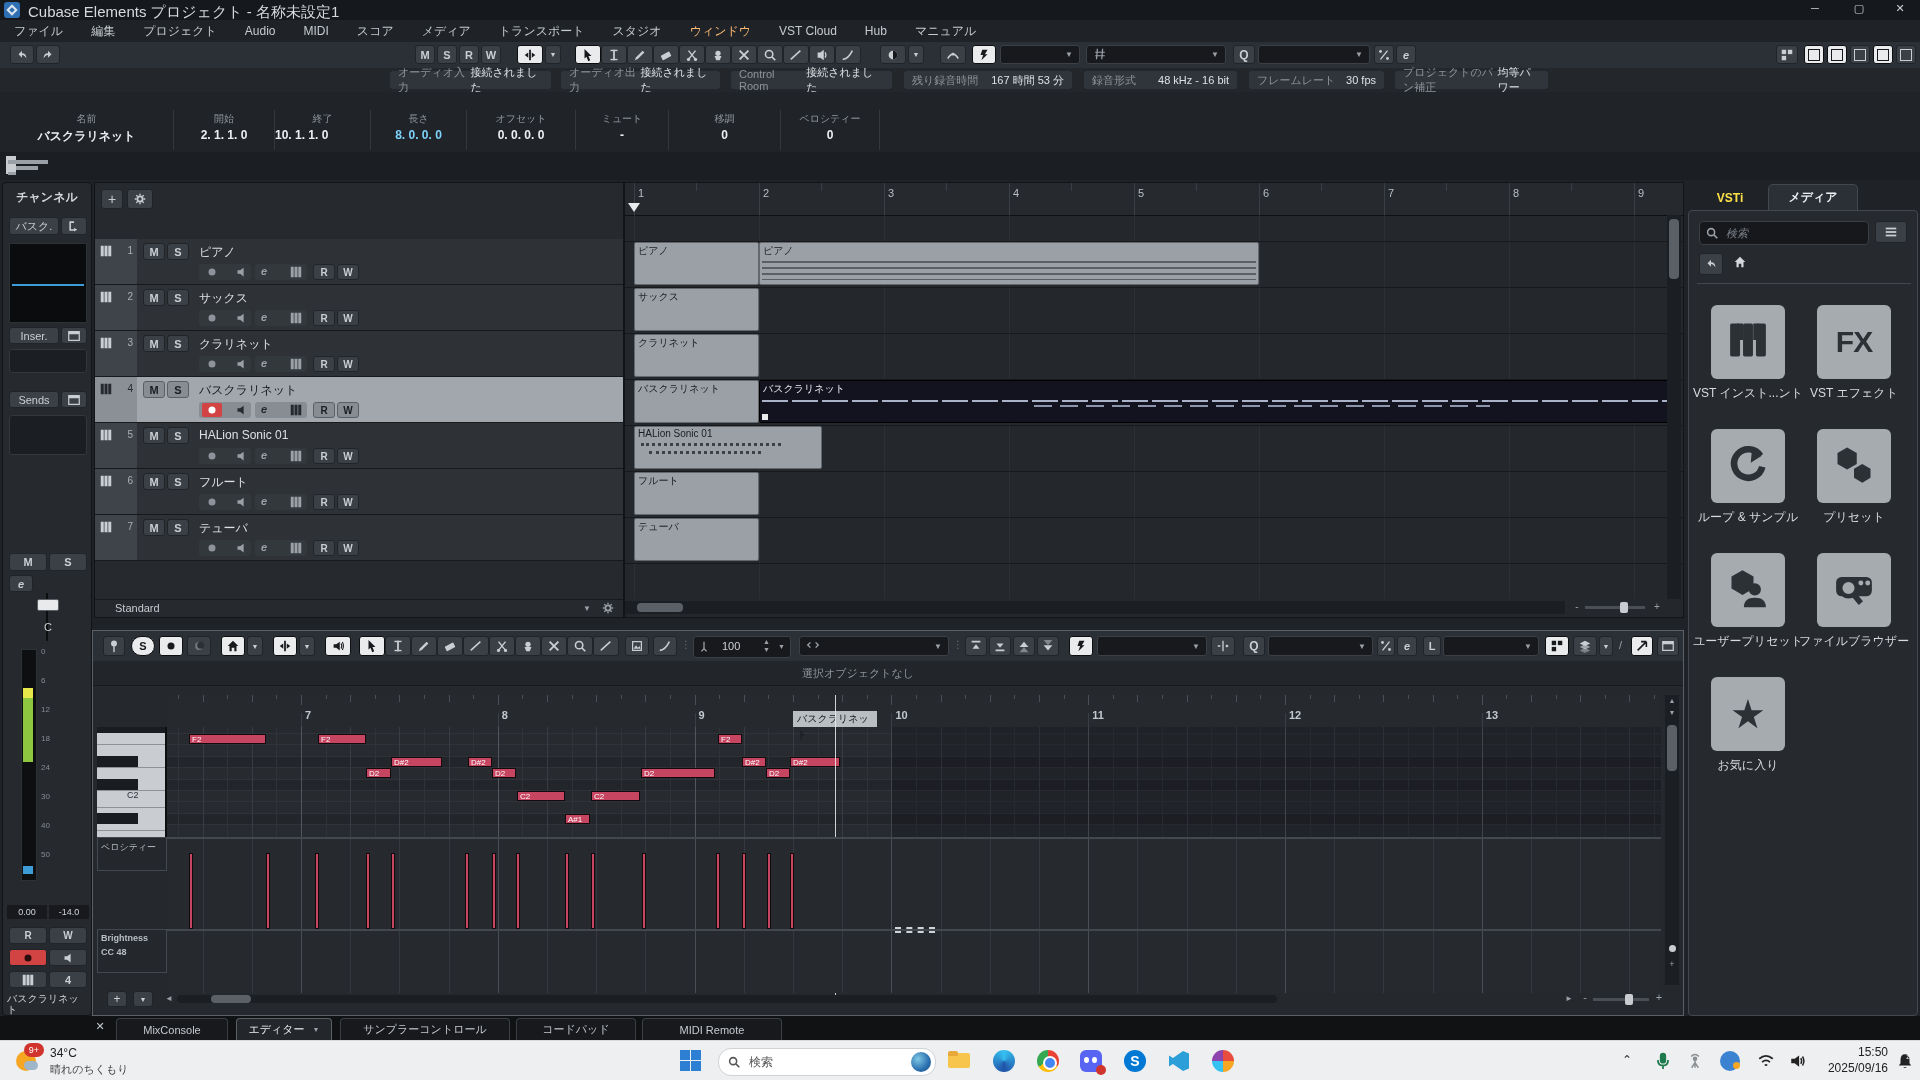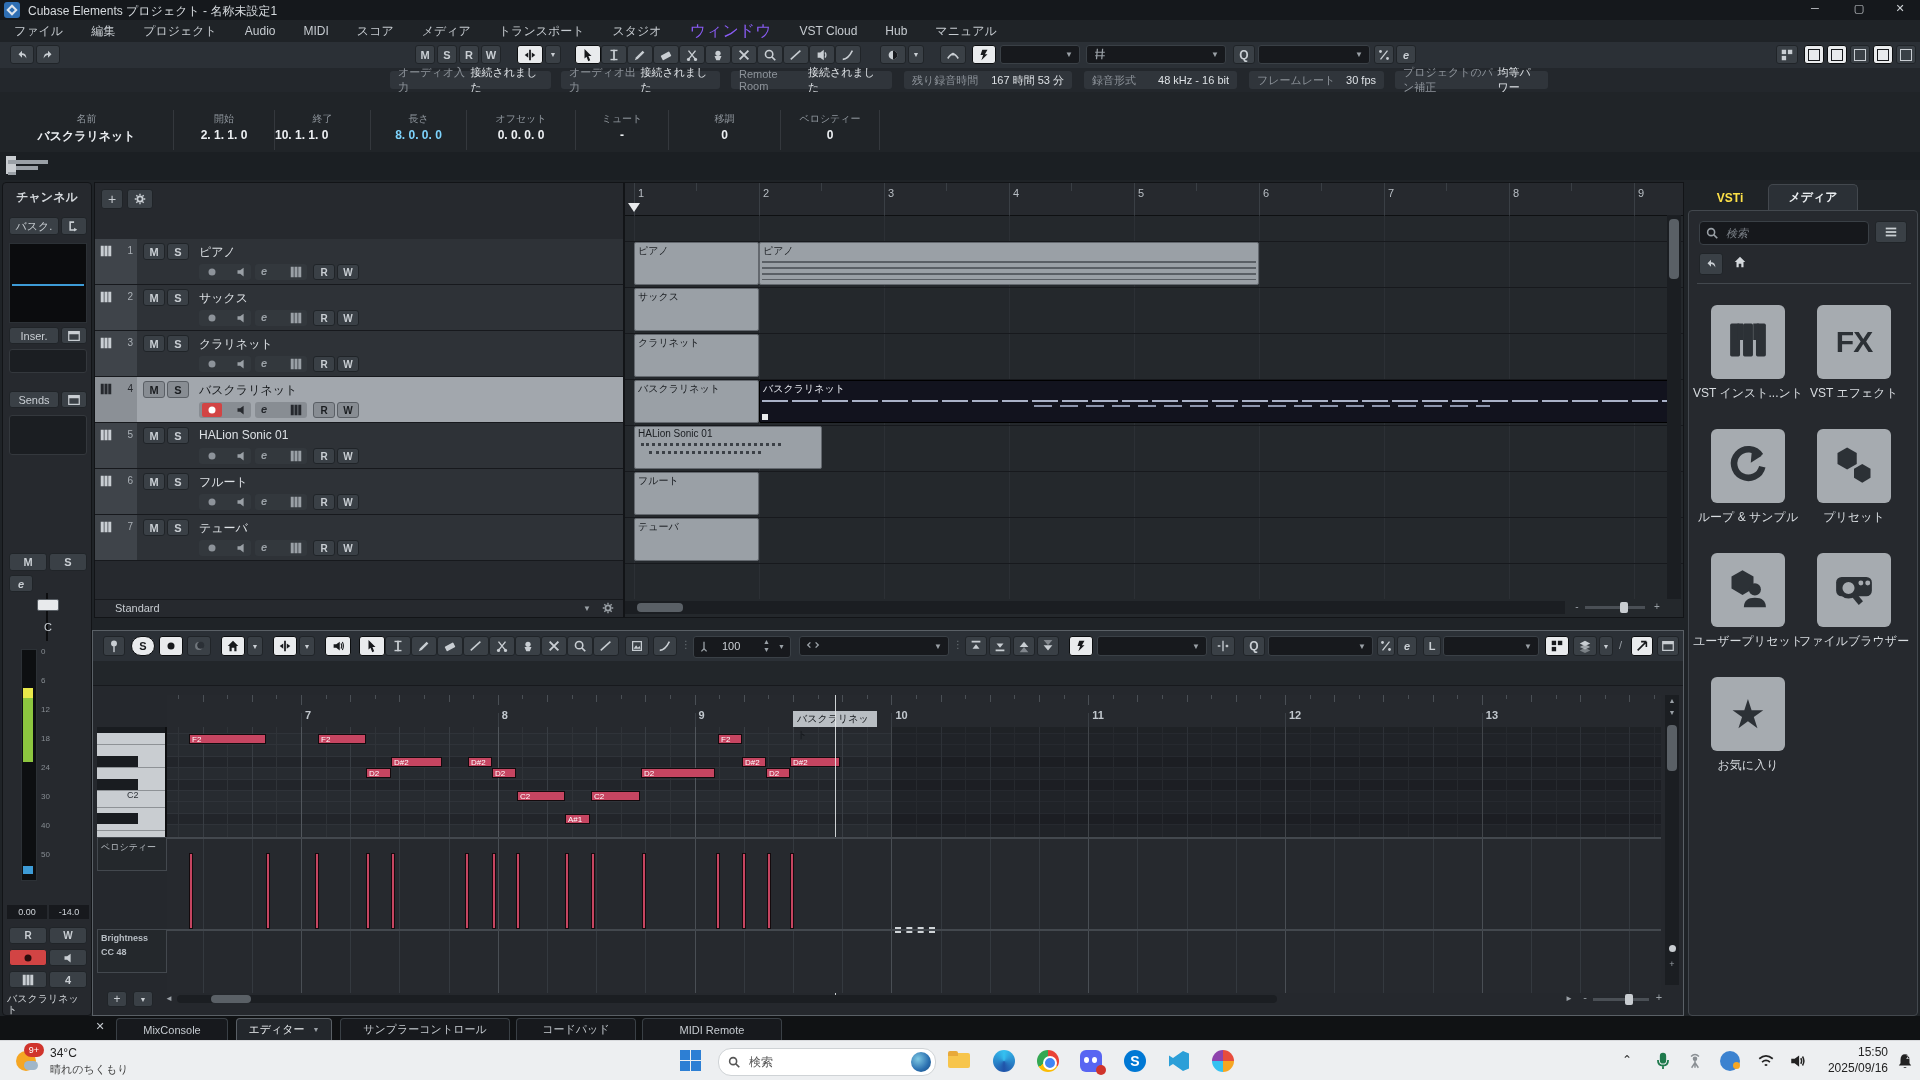--- a/index.html
+++ b/index.html
@@ -44,37 +44,37 @@
 </head>
 <body>
 
 <div id="screen">
 
   <div class="abs flex" style="left:0;top:0;width:1920px;height:20px;background:#15181c;">
     <div class="abs" style="left:4px;top:2px;width:16px;height:16px;background:#2f6fb4;border-radius:3px;">
       <div class="abs" style="left:4px;top:4px;width:8px;height:8px;background:#dfe6ee;transform:rotate(45deg);"></div>
       <div class="abs" style="left:6px;top:6px;width:4px;height:4px;background:#2f6fb4;transform:rotate(45deg);"></div>
     </div>
-    <span class="abs" style="left:28px;top:3px;font-size:12px;color:#d6dade;white-space:nowrap;">Cubase Elements プロジェクト - 名称未設定1</span>
+    <span class="abs" style="left:28px;top:3px;font-size:15px;color:#d6dade;white-space:nowrap;">Cubase Elements プロジェクト - 名称未設定1</span>
     <span class="abs" style="left:1795px;top:2px;width:40px;text-align:center;font-size:11px;color:#cfd3d7;">─</span>
     <span class="abs" style="left:1839px;top:2px;width:40px;text-align:center;font-size:11px;color:#cfd3d7;">▢</span>
     <span class="abs" style="left:1883px;top:2px;width:34px;text-align:center;font-size:11px;color:#cfd3d7;">✕</span>
   </div>
 
   <div class="abs flex" id="menubar" style="left:0;top:20px;width:1920px;height:22px;background:#1f2327;gap:0;">
       <div style="padding: 4px 14px; font-size: 12px; color: rgb(198, 203, 208);">ファイル</div>
       <div style="padding: 4px 14px; font-size: 12px; color: rgb(198, 203, 208);">編集</div>
       <div style="padding: 4px 14px; font-size: 12px; color: rgb(198, 203, 208);">プロジェクト</div>
       <div style="padding: 4px 14px; font-size: 12px; color: rgb(198, 203, 208);">Audio</div>
       <div style="padding: 4px 14px; font-size: 12px; color: rgb(198, 203, 208);">MIDI</div>
       <div style="padding: 4px 14px; font-size: 12px; color: rgb(198, 203, 208);">スコア</div>
       <div style="padding: 4px 14px; font-size: 12px; color: rgb(198, 203, 208);">メディア</div>
       <div style="padding: 4px 14px; font-size: 12px; color: rgb(198, 203, 208);">トランスポート</div>
       <div style="padding: 4px 14px; font-size: 12px; color: rgb(198, 203, 208);">スタジオ</div>
-      <div style="padding: 4px 14px; font-size: 16px; color: #8b5cf6;">ウィンドウ</div>
+      <div style="padding: 4px 14px; font-size: 12px; color: #fdba74;">ウィンドウ</div>
       <div style="padding: 4px 14px; font-size: 12px; color: rgb(198, 203, 208);">VST Cloud</div>
       <div style="padding: 4px 14px; font-size: 12px; color: rgb(198, 203, 208);">Hub</div>
       <div style="padding: 4px 14px; font-size: 12px; color: rgb(198, 203, 208);">マニュアル</div>
     </div>
 
   <div class="abs" id="toolbar" style="left:0;top:42px;width:1920px;height:26px;background:#2b3036;border-bottom:1px solid #17191d;">
       <div class="btn" style="position: absolute; left: 10px; top: 3px; width: 24px; height: 19px;">
         <svg width="14" height="14" viewBox="0 0 16 16" fill="currentColor" stroke="none">
           <path d="M4 7 L8 3 V6 Q13 6 13 12 Q11 8 8 8 V11 Z"></path>
         </svg>
@@ -227,21 +227,21 @@
   <div class="abs" id="statusrow" style="left:0;top:68px;width:1920px;height:24px;background:#23272c;">
       <div class="seg" style="position: absolute; left: 390px; top: 3px; width: 161px; height: 18px;">
         <span class="lb">オーディオ入力</span>
         <span class="vl">接続されました</span>
       </div>
       <div class="seg" style="position: absolute; left: 561px; top: 3px; width: 159px; height: 18px;">
         <span class="lb">オーディオ出力</span>
         <span class="vl">接続されました</span>
       </div>
       <div class="seg" style="position: absolute; left: 731px; top: 3px; width: 161px; height: 18px;">
-        <span class="lb">Remote Room</span>
+        <span class="lb">Control Room</span>
         <span class="vl">接続されました</span>
       </div>
       <div class="seg" style="position: absolute; left: 904px; top: 3px; width: 168px; height: 18px;">
         <span class="lb">残り録音時間</span>
         <span class="vl">167 時間 53 分</span>
       </div>
       <div class="seg" style="position: absolute; left: 1084px; top: 3px; width: 153px; height: 18px;">
         <span class="lb">録音形式</span>
         <span class="vl">48 kHz - 16 bit</span>
       </div>
@@ -903,20 +903,21 @@
           </svg>
         </div>
         <div class="btn" style="position: absolute; left: 1564px; top: 5px; width: 22px; height: 20px;">
           <svg width="14" height="14" viewBox="0 0 16 16" fill="currentColor" stroke="none">
             <rect x="2" y="3" width="12" height="10" fill="none" stroke="currentColor" stroke-width="1.4"></rect>
             <rect x="2" y="3" width="12" height="3"></rect>
           </svg>
         </div>
       </div>
       <div style="position: absolute; left: 0px; top: 30px; width: 1590px; height: 24px; background: rgb(34, 38, 42); border-bottom: 1px solid rgb(23, 25, 29);"></div>
+      <div style="position: absolute; left: 0px; top: 35px; width: 1530px; text-align: center; font-size: 11px; color: rgb(142, 149, 156);">選択オブジェクトなし</div>
       <div style="position: absolute; left: 74px; top: 64px; width: 1494px; height: 32px; background: rgb(38, 41, 46); border-bottom: 1px solid rgb(14, 16, 18);"></div>
       <div style="position: absolute; left: 208px; top: 82px; width: 1px; height: 14px; background: rgb(58, 63, 69);"></div>
       <div style="position: absolute; left: 212px; top: 78px; font-size: 11px; font-weight: bold; color: rgb(194, 200, 206);">7</div>
       <div style="position: absolute; left: 404.8px; top: 82px; width: 1px; height: 14px; background: rgb(58, 63, 69);"></div>
       <div style="position: absolute; left: 408.8px; top: 78px; font-size: 11px; font-weight: bold; color: rgb(194, 200, 206);">8</div>
       <div style="position: absolute; left: 601.6px; top: 82px; width: 1px; height: 14px; background: rgb(58, 63, 69);"></div>
       <div style="position: absolute; left: 605.6px; top: 78px; font-size: 11px; font-weight: bold; color: rgb(194, 200, 206);">9</div>
       <div style="position: absolute; left: 798.4px; top: 82px; width: 1px; height: 14px; background: rgb(58, 63, 69);"></div>
       <div style="position: absolute; left: 802.4px; top: 78px; font-size: 11px; font-weight: bold; color: rgb(194, 200, 206);">10</div>
       <div style="position: absolute; left: 995.2px; top: 82px; width: 1px; height: 14px; background: rgb(58, 63, 69);"></div>

